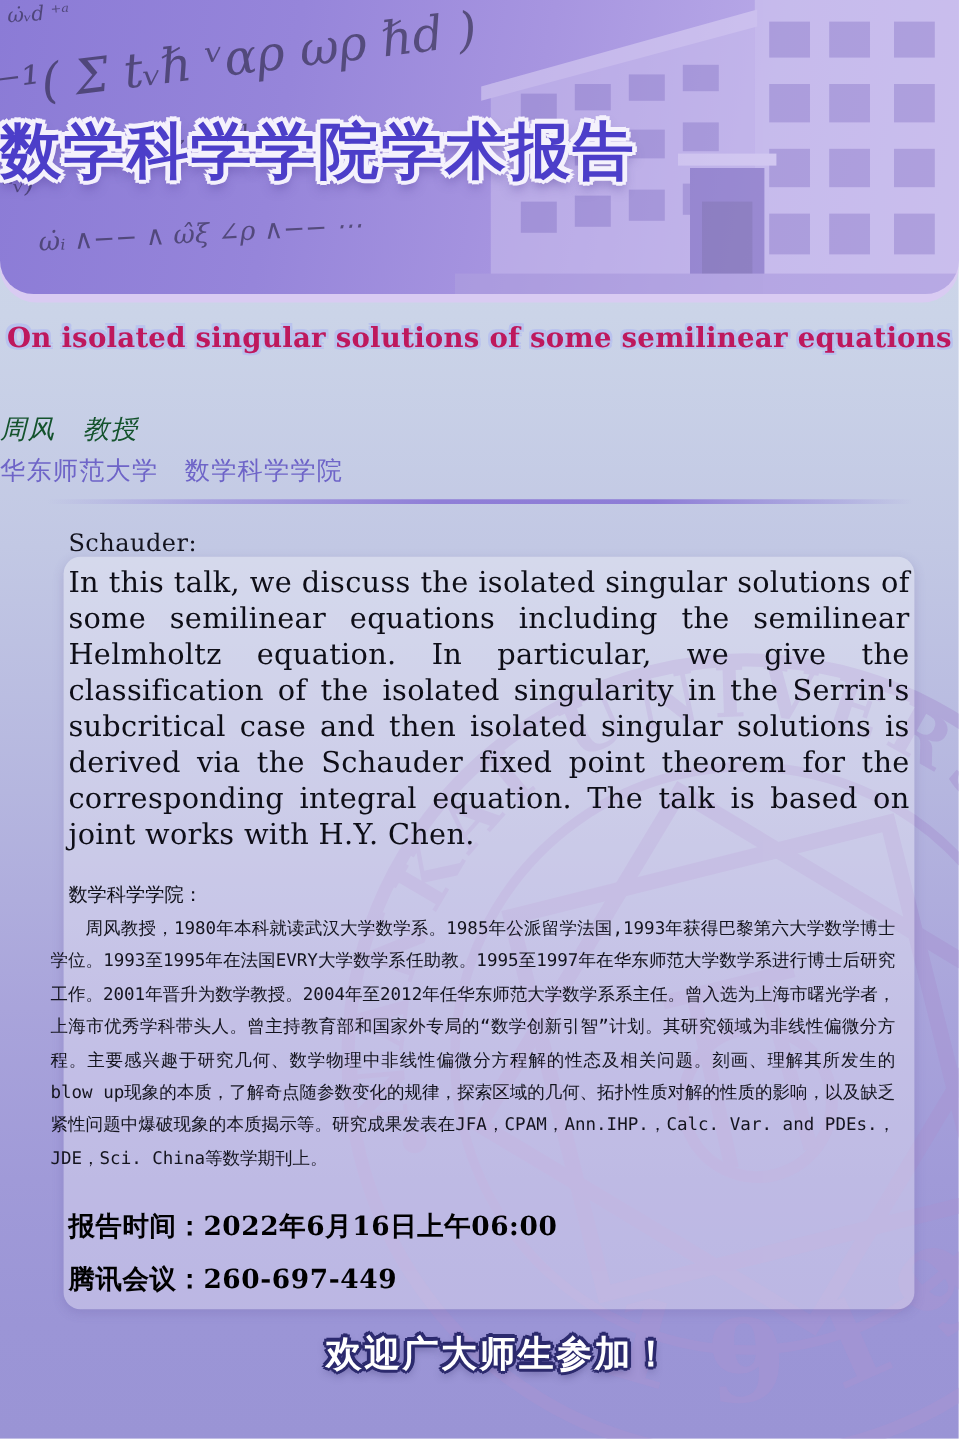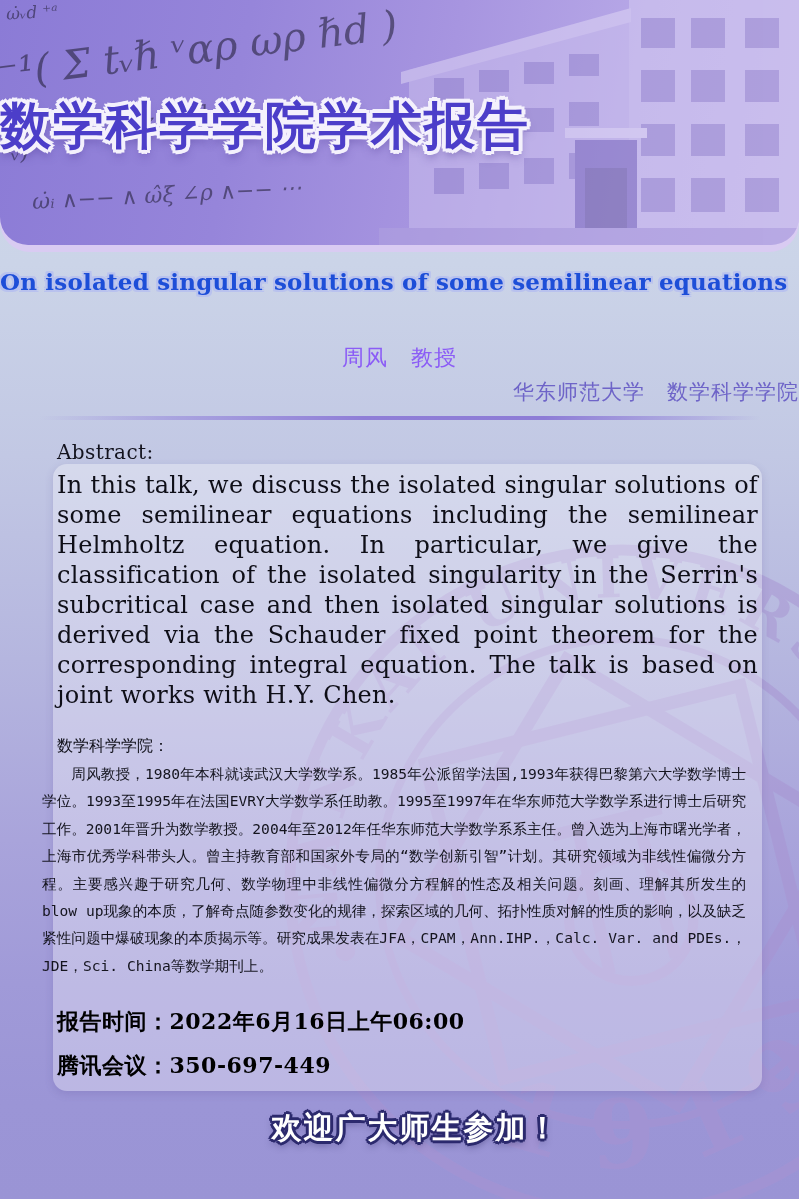--- a/index.html
+++ b/index.html
@@ -41,32 +41,32 @@
     position:absolute;left:0;top:92px;width:100%;text-align:left;z-index:4;
     font-family:"DejaVu Sans","Liberation Sans",sans-serif;
     font-size:51px;font-weight:900;letter-spacing:2px;color:#4c3ec9;
     text-shadow:
       -3px -3px 0 #f4f1fc, 3px -3px 0 #f4f1fc, -3px 3px 0 #f4f1fc, 3px 3px 0 #f4f1fc,
       -4px 0 0 #f4f1fc, 4px 0 0 #f4f1fc, 0 -4px 0 #f4f1fc, 0 4px 0 #f4f1fc,
       0 6px 10px rgba(70,50,140,.55);
   }
   
   .talk-title{
-    position:absolute;left:0;top:268px;width:100%;text-align:left;z-index:4;
-    font-size:23px;font-weight:bold;color:#1d4ed8;letter-spacing:.2px;
+    position:absolute;left:0;top:268px;width:100%;text-align:center;z-index:4;
+    font-size:23px;font-weight:bold;color:#be185d;letter-spacing:.2px;
     text-shadow:
       -2px -2px 0 #b9c2ee, 2px -2px 0 #b9c2ee, -2px 2px 0 #b9c2ee, 2px 2px 0 #b9c2ee,
       -2px 0 0 #b9c2ee, 2px 0 0 #b9c2ee, 0 -2px 0 #b9c2ee, 0 2px 0 #b9c2ee;
   }
   .speaker{
-    position:absolute;left:0;top:343px;width:100%;text-align:center;z-index:4;
-    font-size:22px;color:#8b5cf6;letter-spacing:1px;
+    position:absolute;left:0;top:343px;width:100%;text-align:left;z-index:4;
+    font-size:22px;color:#14532d;letter-spacing:1px;font-style:italic;
   }
   .affiliation{
-    position:absolute;left:0;top:378px;width:100%;text-align:right;z-index:4;
+    position:absolute;left:0;top:378px;width:100%;text-align:left;z-index:4;
     font-size:21px;color:#6e64c8;letter-spacing:1px;
   }
   .divider{
     position:absolute;left:39px;top:416px;width:722px;height:4px;z-index:4;border-radius:2px;
     background:linear-gradient(90deg,
       rgba(148,133,219,0) 0%, rgba(148,133,219,.55) 18%, #8f7ed7 45%,
       #8d7cd6 70%, rgba(148,133,219,.35) 92%, rgba(148,133,219,0) 100%);
   }
   
   .card{
@@ -185,20 +185,20 @@
   <span class="scr scr5">ω̇ᵢ ∧−− ∧ ω̂ξ   ∠ρ ∧−− ⋯</span>
 </div>
 <div class="header-title">数学科学学院学术报告</div>
 
 <div class="talk-title">On isolated singular solutions of some semilinear equations</div>
 <div class="speaker">周风　教授</div>
 <div class="affiliation">华东师范大学　数学科学学院</div>
 <div class="divider"></div>
 
 <div class="card"></div>
-<div class="abstract-label">Abstract:</div>
+<div class="abstract-label">Schauder:</div>
 <div class="abstract-body">In this talk, we discuss the isolated singular solutions of some semilinear equations including the semilinear Helmholtz equation. In particular, we give the classification of the isolated singularity in the Serrin's subcritical case and then isolated singular solutions is derived via the Schauder fixed point theorem for the corresponding integral equation. The talk is based on joint works with H.Y. Chen.</div>
 <div class="bio-label">数学科学学院：</div>
 <div class="bio-body">周风教授，1980年本科就读武汉大学数学系。1985年公派留学法国,1993年获得巴黎第六大学数学博士学位。1993至1995年在法国EVRY大学数学系任助教。1995至1997年在华东师范大学数学系进行博士后研究工作。2001年晋升为数学教授。2004年至2012年任华东师范大学数学系系主任。曾入选为上海市曙光学者，上海市优秀学科带头人。曾主持教育部和国家外专局的“数学创新引智”计划。其研究领域为非线性偏微分方程。主要感兴趣于研究几何、数学物理中非线性偏微分方程解的性态及相关问题。刻画、理解其所发生的blow up现象的本质，了解奇点随参数变化的规律，探索区域的几何、拓扑性质对解的性质的影响，以及缺乏紧性问题中爆破现象的本质揭示等。研究成果发表在JFA，CPAM，Ann.IHP.，Calc. Var. and PDEs.，JDE，Sci. China等数学期刊上。</div>
 <div class="info-time">报告时间：2022年6月16日上午06:00</div>
-<div class="info-meeting">腾讯会议：350-697-449</div>
+<div class="info-meeting">腾讯会议：260-697-449</div>
 
 <div class="footer-text">欢迎广大师生参加！</div>
 
 </body></html>

